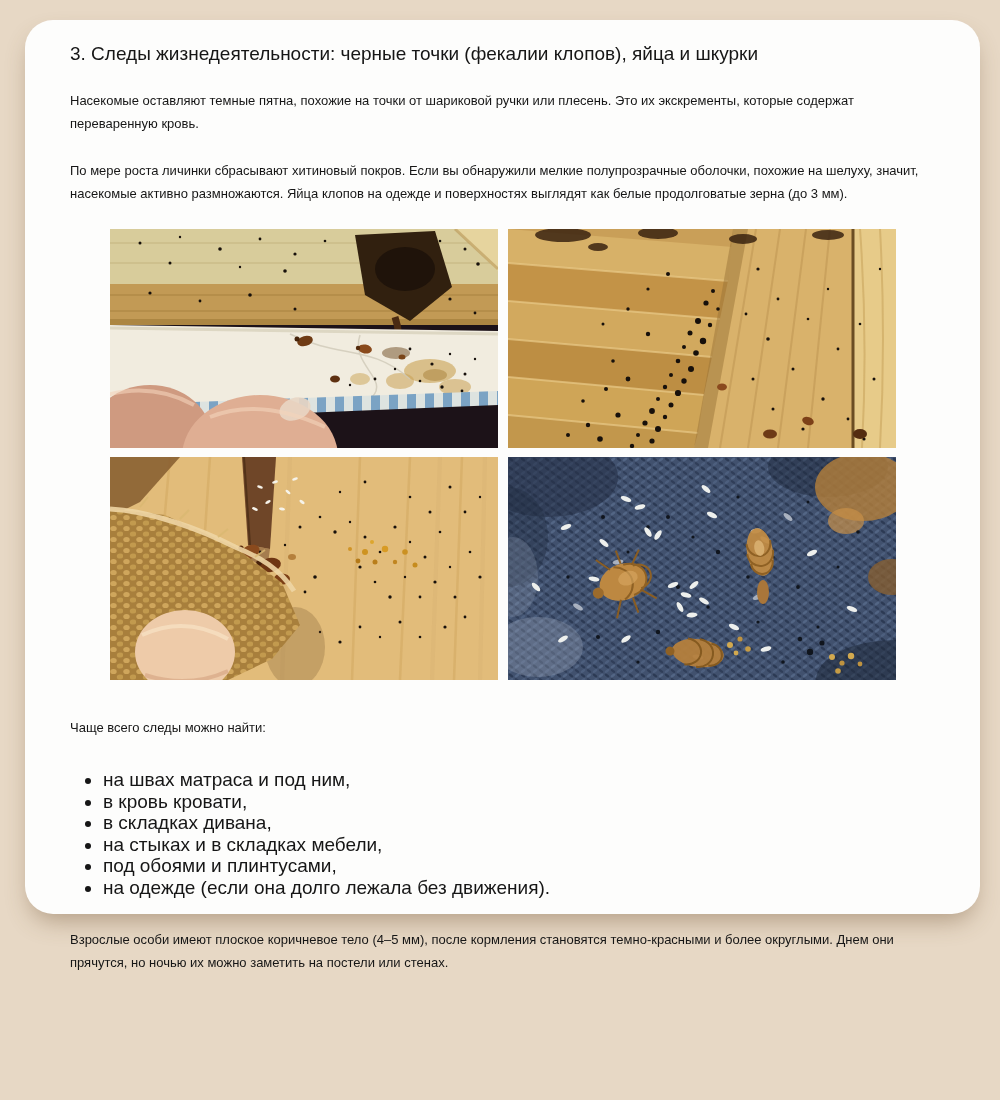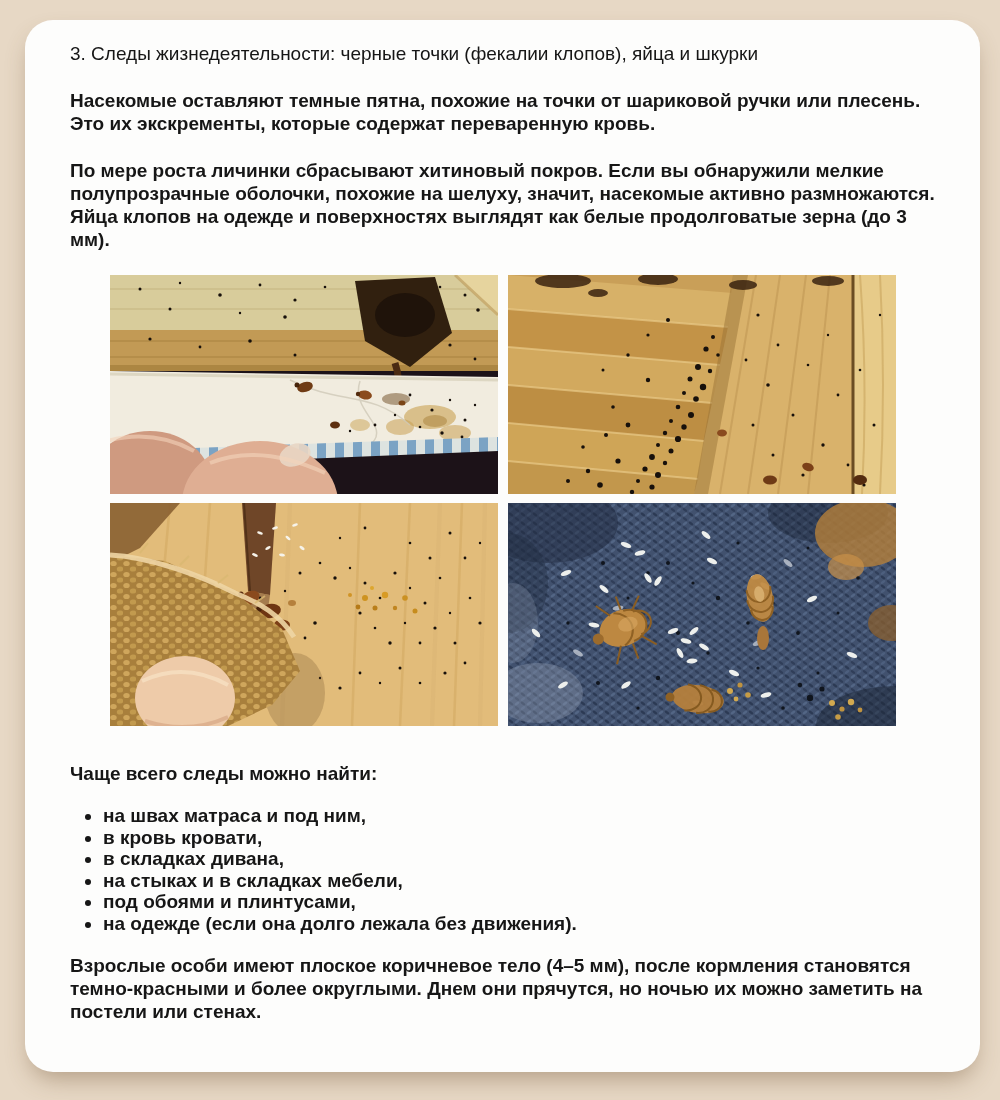--- a/index.html
+++ b/index.html
@@ -1,28 +1,28 @@
 <!DOCTYPE html>
 <html><head>
 <meta charset="utf-8">
 <style>
   html,body{margin:0;padding:0;width:1000px;height:1100px;background:#e7d8c5;overflow:hidden;}
   .card{
-    position:absolute;left:25px;top:20px;width:955px;height:1052px;box-sizing:border-box;
+    position:absolute;left:25px;top:20px;width:955px;height:894px;box-sizing:border-box;
     background:#fdfdfc;border-radius:28px;padding:22px 44px 28px 45px;
     box-shadow:0 12px 24px -6px rgba(110,82,52,.45);
     font-family:"Liberation Sans",sans-serif;color:#161616;
   }
-  .t{font-size:19px;line-height:23px;margin:0 0 24px;font-weight:700;color:#161616;}
+  .t{font-size:13px;line-height:23px;margin:0 0 24px;font-weight:400;color:#161616;}
   h2.t{font-size:19px;font-weight:400;}
   .gallery{width:786px;margin:0 auto 36px;display:grid;grid-template-columns:388px 388px;column-gap:10px;row-gap:9px;}
   .gallery figure{margin:0;padding:0;line-height:0;}
   .gallery svg{display:block;}
   .intro{margin-bottom:16px;}
-  ul.traces{margin:20px 0;padding-left:33px;font-weight:bold;}
+  ul.traces{margin:30px 0;padding-left:33px;}
   ul.traces li{font-size:19px;line-height:21.5px;color:#161616;}
   .last{margin-bottom:0;}
 </style>
 </head>
 <body>
 
 <main class="card">
 
   <h2 class="t">3. Следы жизнедеятельности: черные точки (фекалии клопов), яйца и шкурки</h2>
 

